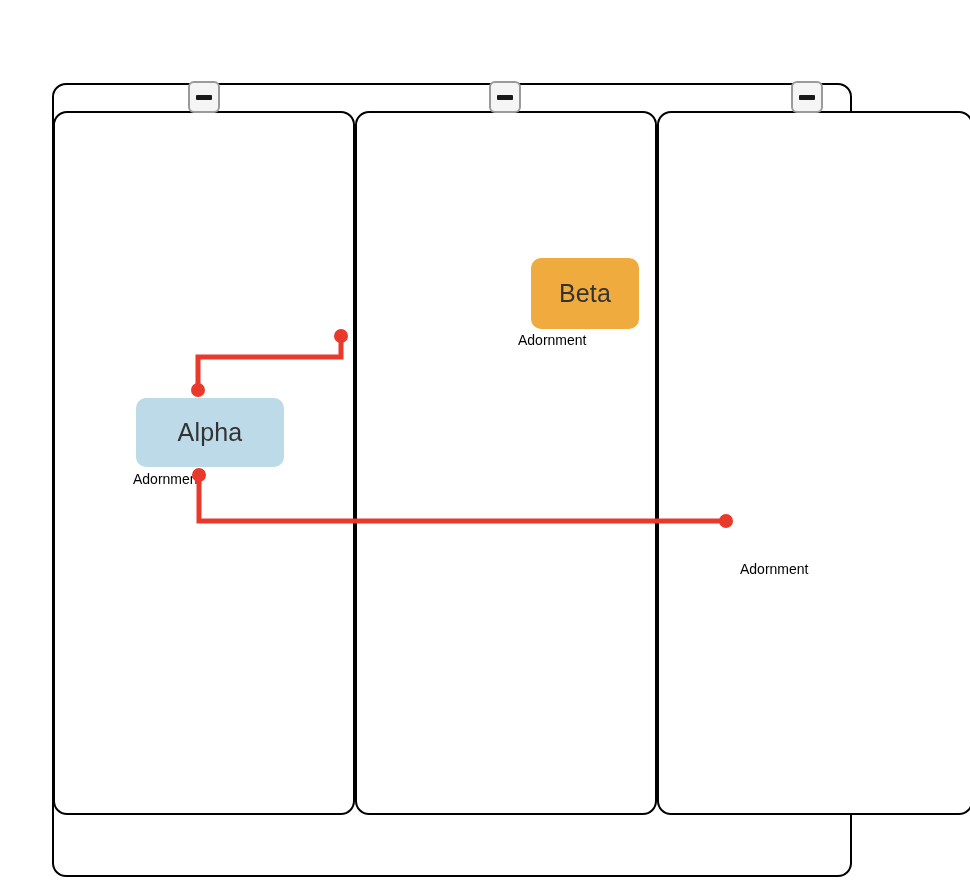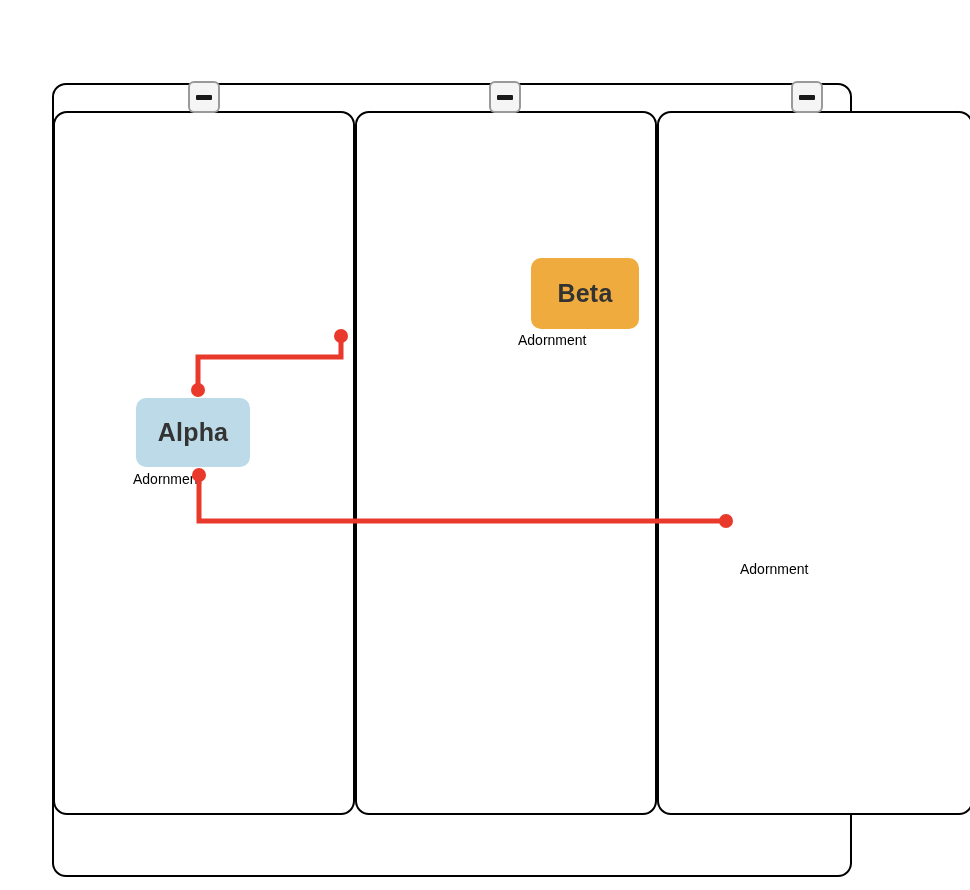--- a/index.html
+++ b/index.html
@@ -44,21 +44,21 @@
   .node{
     position:absolute;
     border-radius:10px;
     box-sizing:border-box;
     display:flex;align-items:center;justify-content:center;
     z-index:25;
     cursor:pointer;
   }
   .node-label{
     font-size:25px;
-    font-weight:bold;
+    font-weight:normal;
     color:#333333;
     letter-spacing:0.2px;
     white-space:nowrap;
   }
   .adornment{
     position:absolute;
     font-size:14px;
     color:#000000;
     white-space:nowrap;
     z-index:26;
@@ -94,21 +94,21 @@
       <circle class="edge-dot-1a" cx="341" cy="336" r="7" fill="#e8392a"></circle>
       <circle class="edge-dot-1b" cx="198" cy="390" r="7" fill="#e8392a"></circle>
     </g>
     <g id="edge-2-g">
       <polyline class="edge-path-2" points="199,475 199,521 726,521" fill="none" stroke="#e8392a" stroke-width="5" stroke-linecap="butt" stroke-linejoin="miter"></polyline>
       <circle class="edge-dot-2a" cx="199" cy="475" r="7" fill="#e8392a"></circle>
       <circle class="edge-dot-2b" cx="726" cy="521" r="7" fill="#e8392a"></circle>
     </g>
   </svg>
 
-  <div class="node" style="left:136px;top:398px;width:114px;height:69px;background:#bcdae8;">
+  <div class="node" style="left:136px;top:398px;width:148px;height:69px;background:#bcdae8;">
     <span class="node-label" style="color: rgb(51, 51, 51);">Alpha</span>
   </div>
   <div class="adornment" style="left: 133px; top: 471px; color: rgb(0, 0, 0);">Adornment</div>
 
   <div class="node" style="left:531px;top:258px;width:108px;height:71px;background:#efab3d;">
     <span class="node-label" style="color: rgb(51, 51, 51);">Beta</span>
   </div>
   <div class="adornment" style="left: 518px; top: 332px; color: rgb(0, 0, 0);">Adornment</div>
 
   <div class="adornment" style="left: 740px; top: 561px; color: rgb(0, 0, 0);">Adornment</div>

